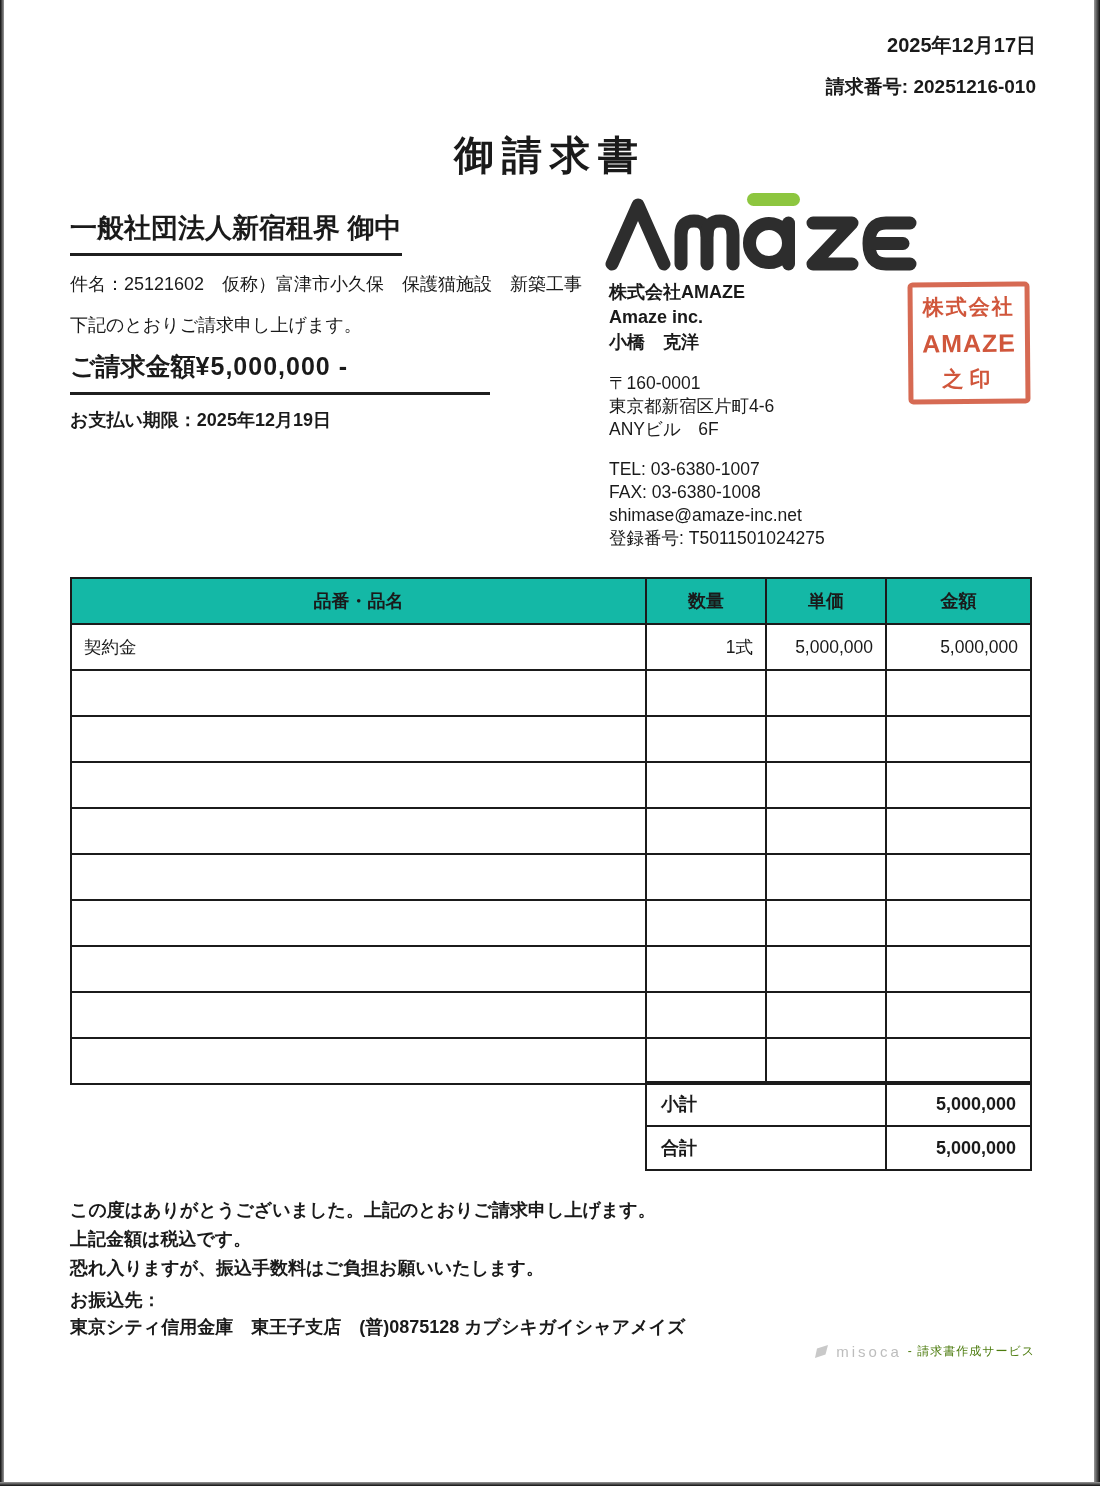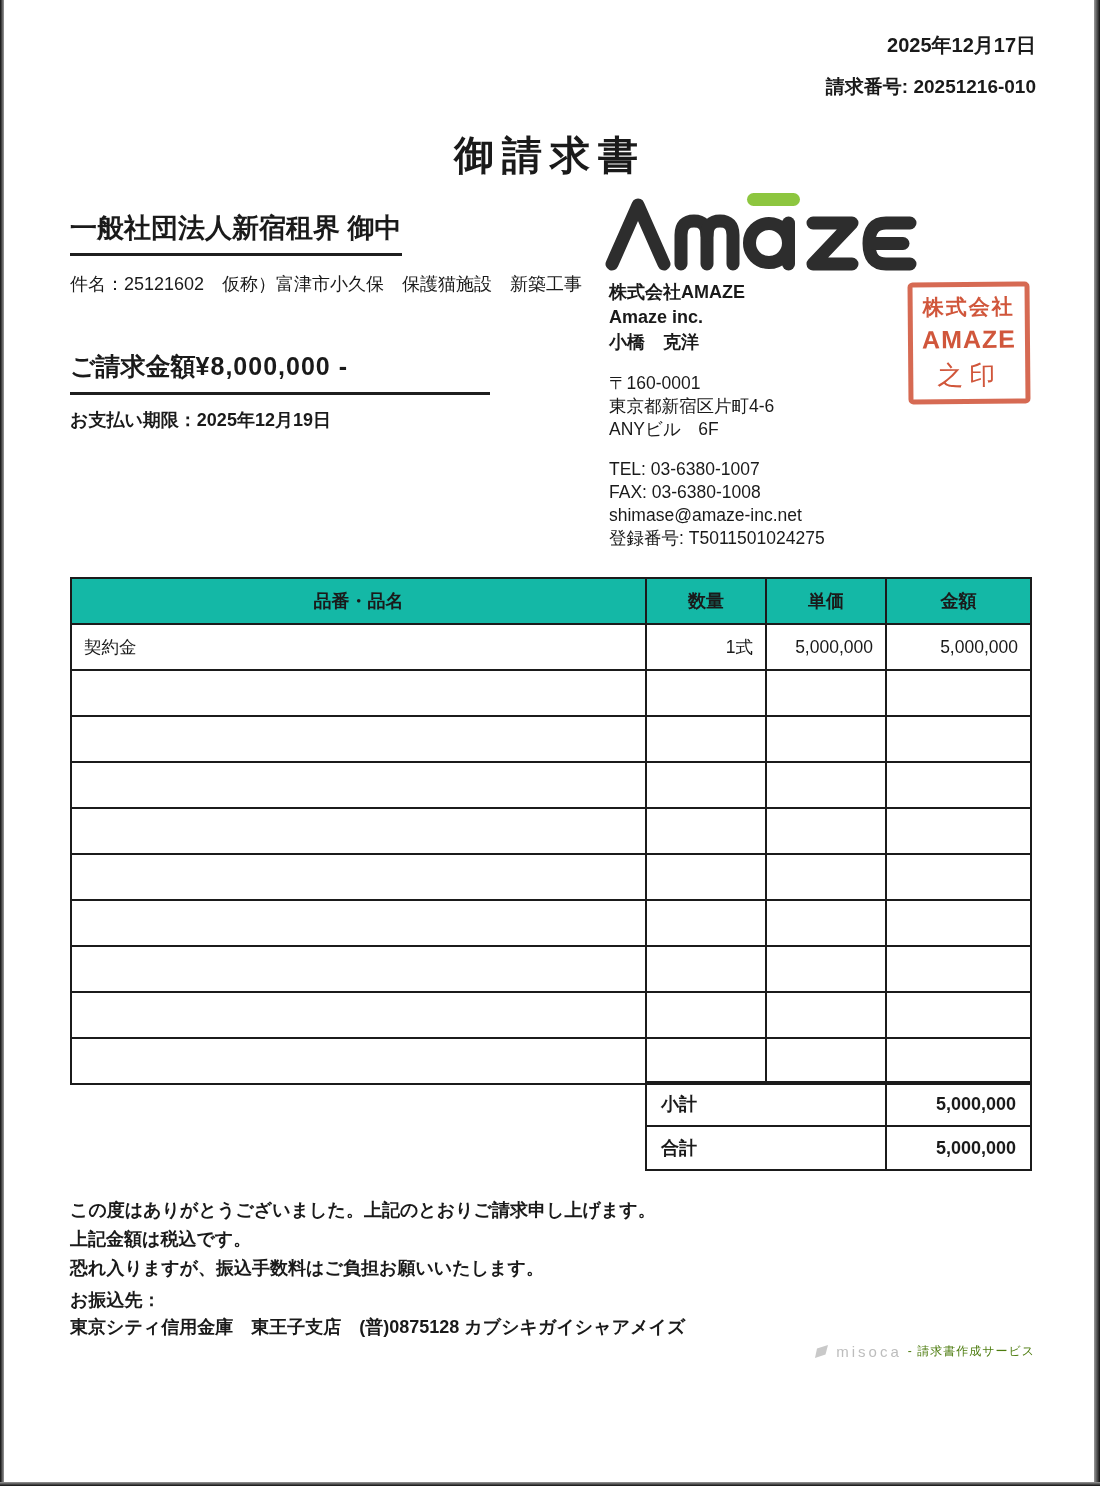--- a/index.html
+++ b/index.html
@@ -40,21 +40,21 @@
   .issuer-line.small{font-size:17.5px;font-weight:500;line-height:23px;}
 
   .stamp{
     top:282px;left:908px;width:122px;height:122px;box-sizing:border-box;
     border:5px solid rgba(205,72,43,0.88);border-radius:5px;
     display:flex;flex-direction:column;align-items:center;justify-content:space-between;
     padding:6px 2px;color:#cd482b;opacity:0.92;transform:rotate(-0.5deg);
   }
   .stamp-l1{font-size:21px;font-weight:700;letter-spacing:2px;white-space:nowrap;}
   .stamp-l2{font-size:25px;font-weight:800;letter-spacing:1px;}
-  .stamp-l3{font-size:26px;font-weight:400;letter-spacing:6px;}
+  .stamp-l3{font-size:21px;font-weight:700;letter-spacing:6px;}
 
   table.items{
     top:577px;left:70px;width:960px;
     border-collapse:collapse;table-layout:fixed;
     font-size:17.5px;
   }
   table.items th,table.items td{
     border:2px solid #1b1b1b;padding:0 12px;overflow:hidden;white-space:nowrap;
   }
   table.items th{background:#14b8a6;font-weight:700;text-align:center;height:44px;font-size:18px;}
@@ -85,24 +85,25 @@
   <div class="edge edge-left"></div>
   <div class="edge edge-right"></div>
   <div class="edge edge-bottom"></div>
 
   <div class="abs doc-date">2025年12月17日</div>
   <div class="abs doc-number">請求番号: 20251216-010</div>
   <div class="abs doc-title">御請求書</div>
 
   <div class="abs recipient">一般社団法人新宿租界 御中</div>
   <div class="abs subject">件名：25121602　仮称）富津市小久保　保護猫施設　新築工事</div>
+  <div class="abs greeting">下記のとおりご請求申し上げます。</div>
 
   <div class="abs amount-row">
     <span class="amount-label">ご請求金額</span>
-    <span class="amount-value">¥8,000,000 -</span>
+    <span class="amount-value">¥5,000,000 -</span>
   </div>
   <div class="abs due-date">お支払い期限：2025年12月19日</div>
 
   <div class="abs issuer">
     <svg class="logo-svg" width="322" height="80" viewBox="0 0 322 80">
       <g fill="none" stroke="#2d2d2d" stroke-width="13" stroke-linecap="round" stroke-linejoin="round">
         <path d="M9,72 L35,13 L61,72"></path>
         <path d="M78,72 L78,43 Q78,29 91,29 Q104,29 104,43 L104,72"></path>
         <path d="M104,43 Q104,29 117,29 Q130,29 130,43 L130,72"></path>
         <circle cx="166" cy="51" r="19.5"></circle>

